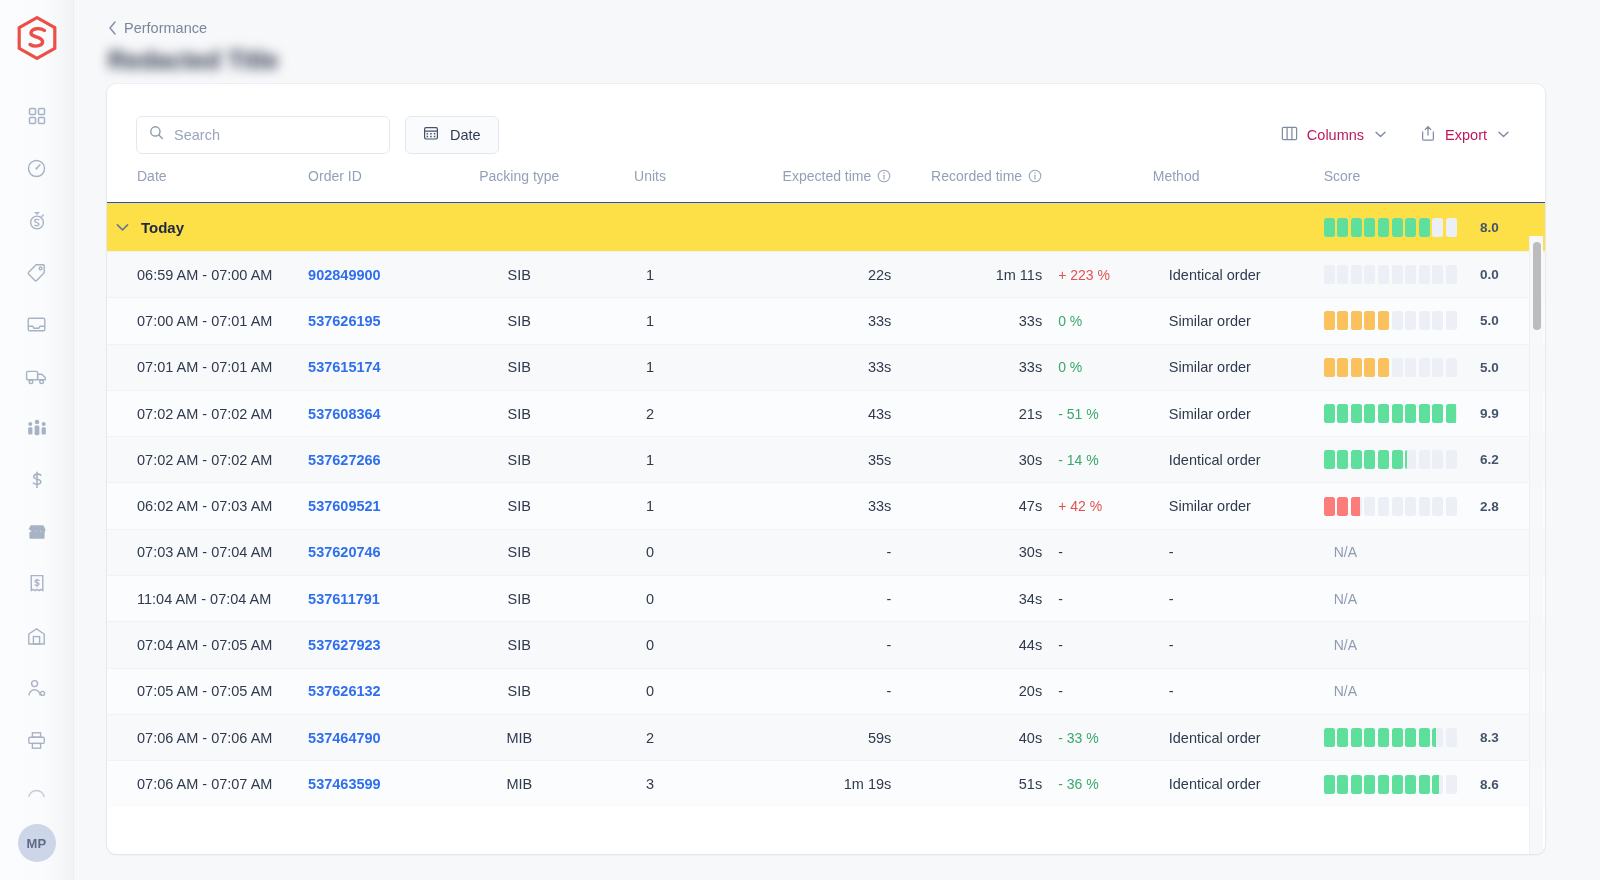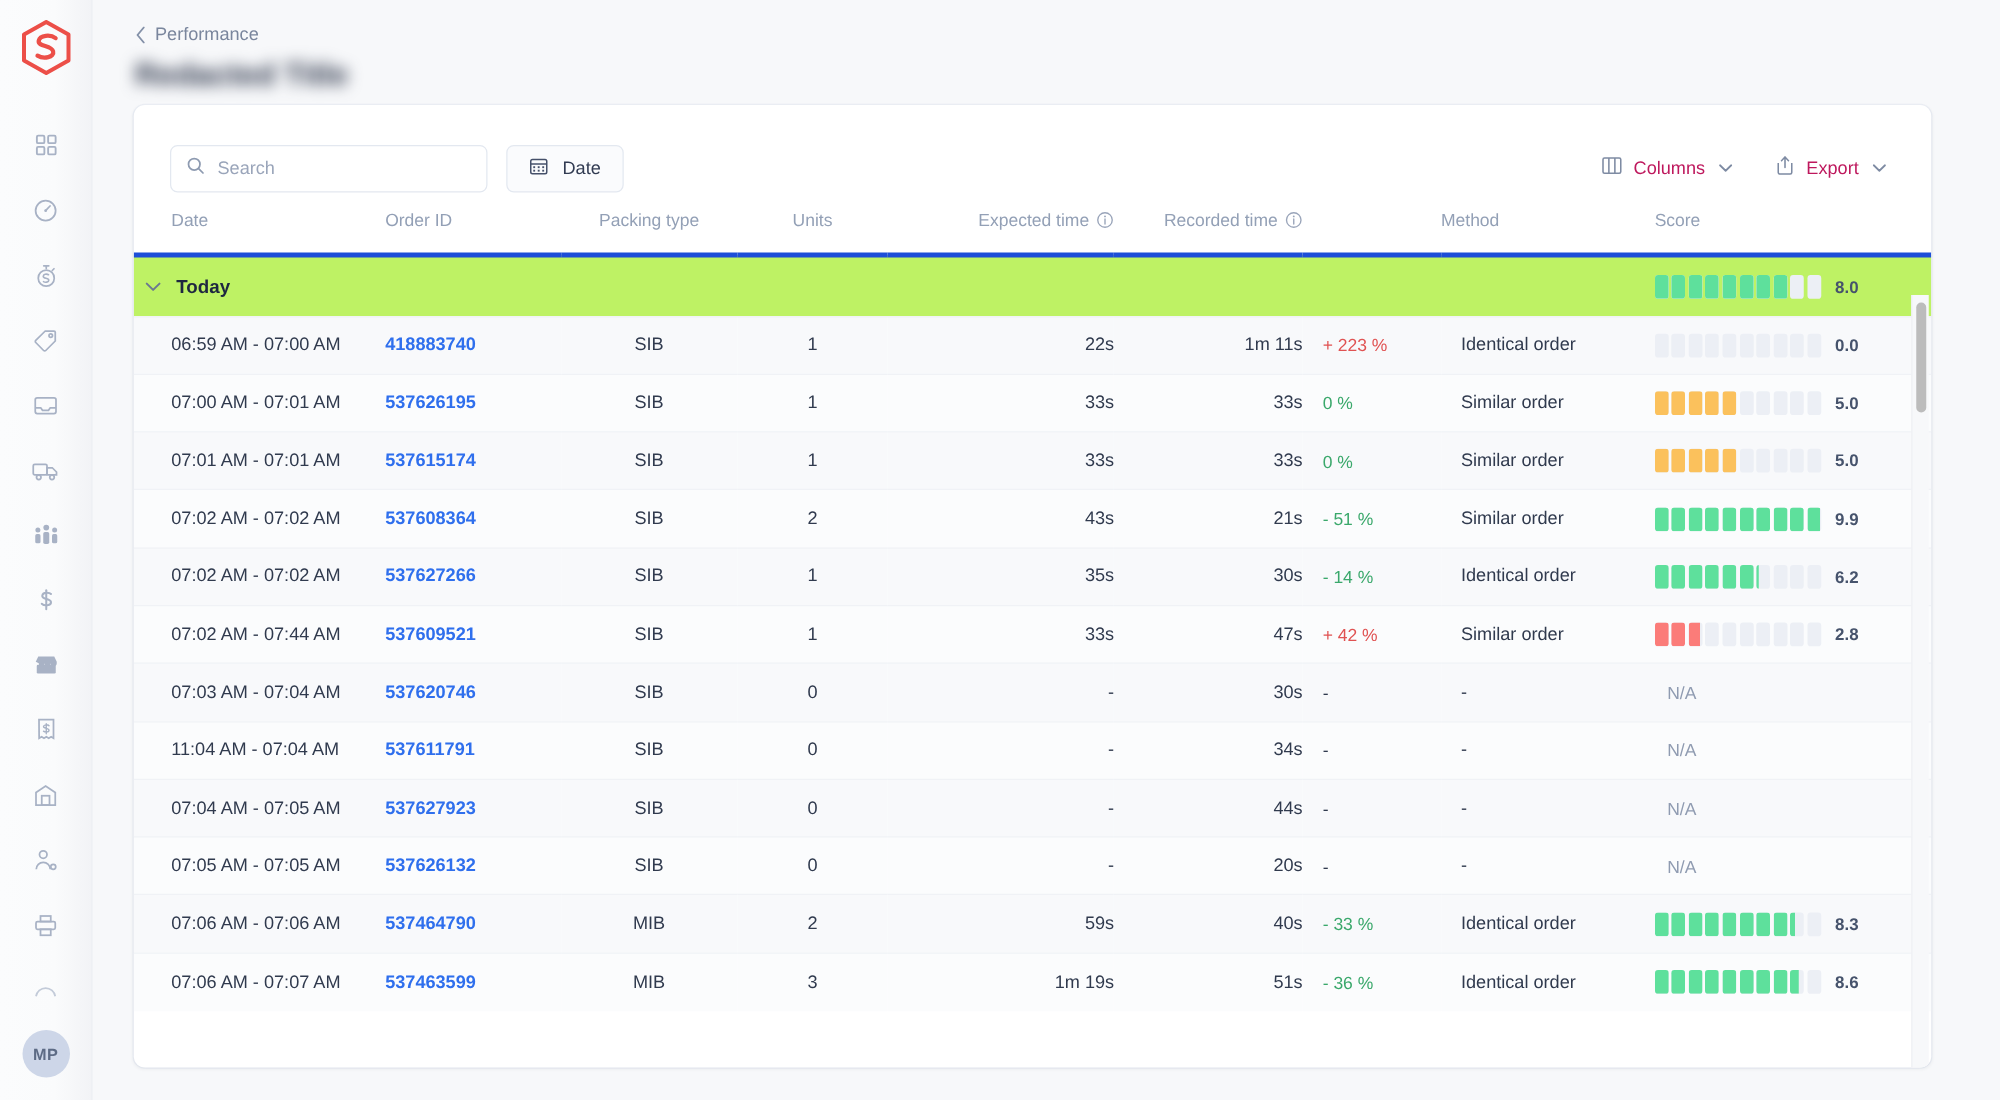--- a/index.html
+++ b/index.html
@@ -144,31 +144,31 @@
   td.c-exp, td.c-rec { text-align: right; padding-right: 0px; }
   td.c-delta { padding-left: 16px; font-size: 14px; }
   td.c-delta.pos { color: #e05252; }
   td.c-delta.neg { color: #3aa86b; }
   td.c-delta.zero { color: #3aa86b; }
   td.c-delta.none { color: #303a4e; }
   td.c-method { padding-left: 16px; }
   td.c-score { padding-left: 0px; }
 
   .group-row td {
-    background: #bef264;
-    border-top: 4px solid #1d4ed8;
+    background: #fde047;
+    border-top: 1px solid #1d4ed8;
     height: 49px;
   }
   .group-label {
     display: flex; align-items: center; gap: 12px;
     padding-left: 9px;
     font-size: 15px; font-weight: 700; color: #1e2740;
   }
 
-  .score-cell { display: flex; align-items: center; gap: 11px; }
+  .score-cell { display: flex; align-items: center; gap: 23px; }
   .bars { display: flex; gap: 2.6px; }
   .bar {
     width: 11px; height: 19px; border-radius: 2.5px;
     background: #eceff5;
     position: relative; overflow: hidden;
   }
   .bar .fill { position:absolute; left:0; top:0; bottom:0; }
   .score-val { font-size: 13.5px; font-weight: 700; color: #46536c; }
   .score-na { font-size: 14px; color: #8f9bb1; font-weight: 400; }
 
@@ -520,21 +520,21 @@
                       </div>
                       <div class="bar"></div>
                       <div class="bar"></div>
                     </div>
                     <span class="score-val">8.0</span>
                   </div>
                 </td>
               </tr>
               <tr class="data-row">
                 <td class="c-date">06:59 AM - 07:00 AM</td>
-                <td class="c-order"><a href="#">418883740</a></td>
+                <td class="c-order"><a href="#">902849900</a></td>
                 <td class="c-pack">SIB</td>
                 <td class="c-units">1</td>
                 <td class="c-exp">22s</td>
                 <td class="c-rec">1m 11s</td>
                 <td class="c-delta pos">+ 223 %</td>
                 <td class="c-method">Identical order</td>
                 <td class="c-score">
                   <div class="score-cell">
                     <div class="bars">
                       <div class="bar"></div>
@@ -708,21 +708,21 @@
                       </div>
                       <div class="bar"></div>
                       <div class="bar"></div>
                       <div class="bar"></div>
                     </div>
                     <span class="score-val">6.2</span>
                   </div>
                 </td>
               </tr>
               <tr class="data-row">
-                <td class="c-date">07:02 AM - 07:44 AM</td>
+                <td class="c-date">06:02 AM - 07:03 AM</td>
                 <td class="c-order"><a href="#">537609521</a></td>
                 <td class="c-pack">SIB</td>
                 <td class="c-units">1</td>
                 <td class="c-exp">33s</td>
                 <td class="c-rec">47s</td>
                 <td class="c-delta pos">+ 42 %</td>
                 <td class="c-method">Similar order</td>
                 <td class="c-score">
                   <div class="score-cell">
                     <div class="bars">

